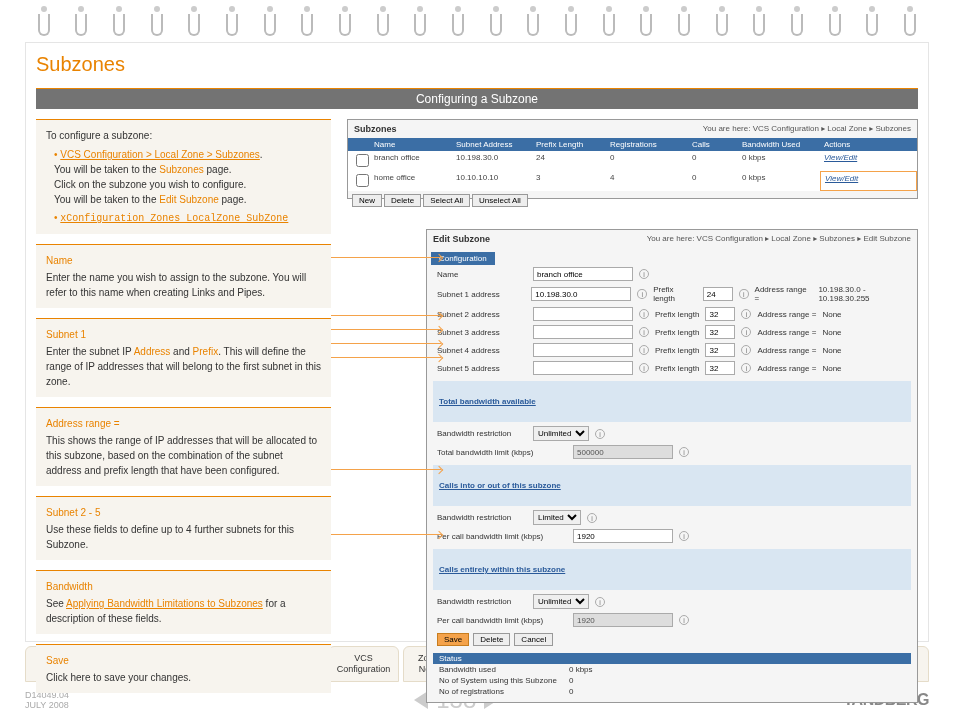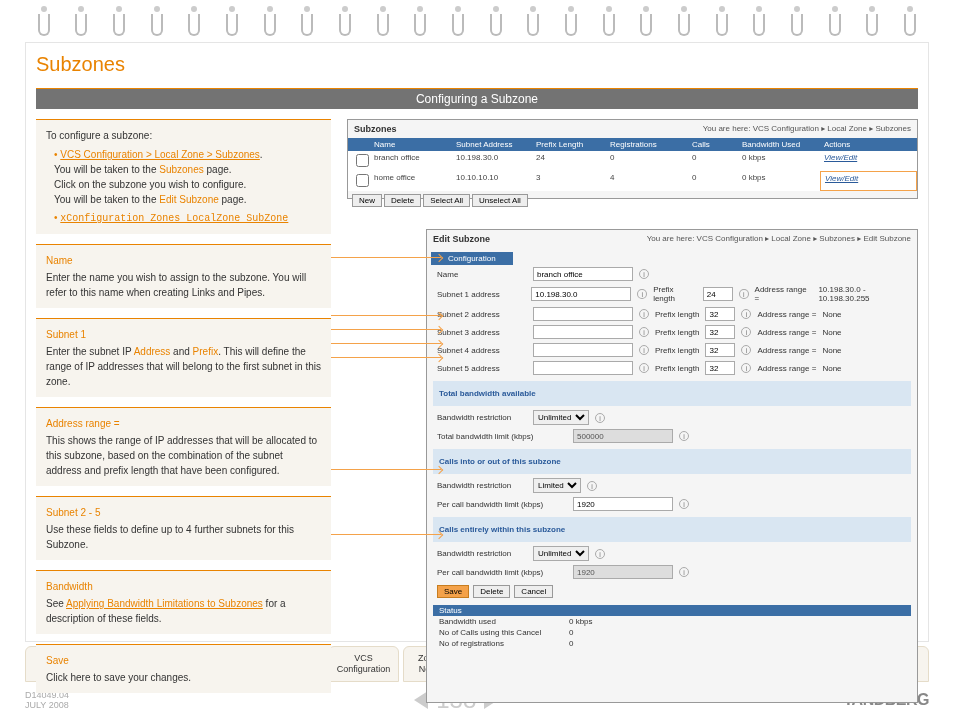--- a/index.html
+++ b/index.html
@@ -25,28 +25,28 @@
   .shot-crumb { font-size:8px; font-weight:normal; color:#555;}
   .tbl-head { background:#3b6ea5; color:#fff; display:flex; font-size:8px;}
   .tbl-head span, .tbl-row span { padding:2px 4px;}
   .c-chk{width:22px} .c-name{width:82px} .c-sub{width:80px} .c-pre{width:74px} .c-reg{width:82px} .c-call{width:50px} .c-bw{width:82px} .c-act{flex:1}
   .tbl-row { display:flex; background:#fff; font-size:8px; color:#444;}
   .tbl-row input[type=checkbox]{margin:1px 4px}
   .tbl-row .act{color:#2a5a9a;text-decoration:underline;font-style:italic;}
   .btns { padding:3px 4px; }
   .btns button { font-size:8px; padding:1px 6px; border:1px solid #999; background:#eee; margin-right:2px;}
   .shot2 { top:110px; left:85px; right:0; bottom:0; overflow:hidden;}
-  .section-tab { background:#3b6ea5; color:#fff; display:inline-block; padding:2px 17px; font-size:8px; margin:4px 0 0 4px;}
+  .section-tab { background:#3b6ea5; color:#fff; display:inline-block; padding:2px 8px; font-size:8px; margin:4px 0 0 4px;}
   .form-row { display:flex; align-items:center; font-size:8px; padding:2px 0 2px 10px; gap:6px;}
   .form-row label{ width:90px; color:#333;}
   .form-row input[type=text]{ border:1px solid #aaa; height:14px; width:100px; font-size:8px; padding:0 3px;}
   .form-row input.small{ width:30px;}
   .form-row select{ border:1px solid #aaa; font-size:8px; height:15px;}
   .form-row .info{ width:10px;height:10px;border:1px solid #aaa;border-radius:50%;display:inline-block;text-align:center;line-height:9px;font-size:7px;color:#777}
-  .section-head { background:#d9e6f2; color:#2a5a9a; font-size:8px; font-weight:bold; padding:8px 6px; margin:4px 6px 2px;}
+  .section-head { background:#d9e6f2; color:#2a5a9a; font-size:8px; font-weight:bold; padding:16px 6px; margin:4px 6px 2px;text-decoration:underline;}
   .status-bar { background:#3b6ea5; color:#fff; font-size:8px; padding:1px 6px; margin:3px 6px 0;}
   .status-line { font-size:8px; padding:1px 12px;}
   .callout { position:absolute; border-top:1px solid #f4a24a; }
   .callout::after{content:"";position:absolute;right:-1px;top:-3px;width:5px;height:5px;border-top:1px solid #f4a24a;border-right:1px solid #f4a24a;transform:rotate(45deg)}
   .tabs { display:flex; gap:4px; margin:4px 25px 0;}
   .tab { flex:1; background:#f7f4ee; border:1px solid #e5dcc9; border-radius:6px 6px 0 0; text-align:center; font-size:9px; padding:6px 2px; line-height:1.2;}
   .tab.active { background:#fff; font-weight:bold;}
   .footer { display:flex; justify-content:space-between; align-items:center; padding:4px 25px 14px;}
   .footer .left-f { font-size:9px; color:#aaa;}
   .footer .mid { color:#ccc; font-size:24px; display:flex; align-items:center; gap:8px;}
@@ -271,21 +271,21 @@
         <div class="form-row">
             <label style="width:130px">Per call bandwidth limit (kbps)</label>
             <input type="text" disabled="" style="background: rgb(221, 221, 221);" value="1920">
             <span class="info">i</span>
           </div>
 
         <button class="save-btn">Save</button><button>Delete</button><button>Cancel</button>
 
         <div class="status-bar">Status</div>
         <div class="status-line"><span style="display:inline-block;width:130px">Bandwidth used</span><span>0 kbps</span></div>
-        <div class="status-line"><span style="display:inline-block;width:130px">No of Calls using this Cancel</span><span>0</span></div>
+        <div class="status-line"><span style="display:inline-block;width:130px">No of System using this Subzone</span><span>0</span></div>
         <div class="status-line"><span style="display:inline-block;width:130px">No of registrations</span><span>0</span></div>
       </div>
 
       <div class="callout" style="top:138px;left:-10px;width:110px"></div>
       <div class="callout" style="top:196px;left:-10px;width:110px"></div>
       <div class="callout" style="top:210px;left:-10px;width:110px"></div>
       <div class="callout" style="top:224px;left:-10px;width:110px"></div>
       <div class="callout" style="top:238px;left:-10px;width:110px"></div>
       <div class="callout" style="top:350px;left:-10px;width:110px"></div>
       <div class="callout" style="top:415px;left:-10px;width:110px"></div>

